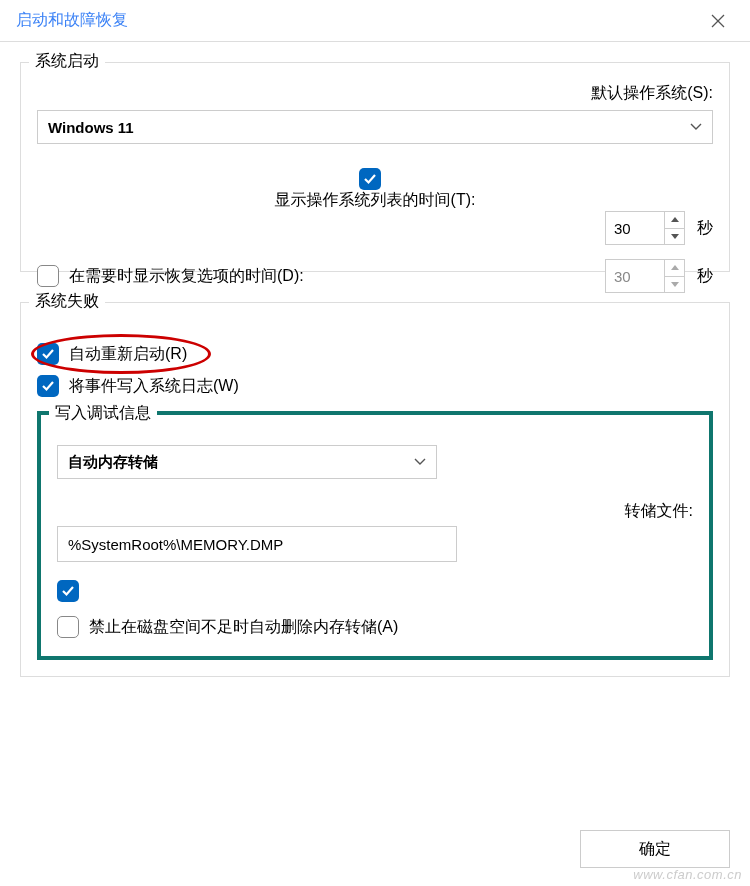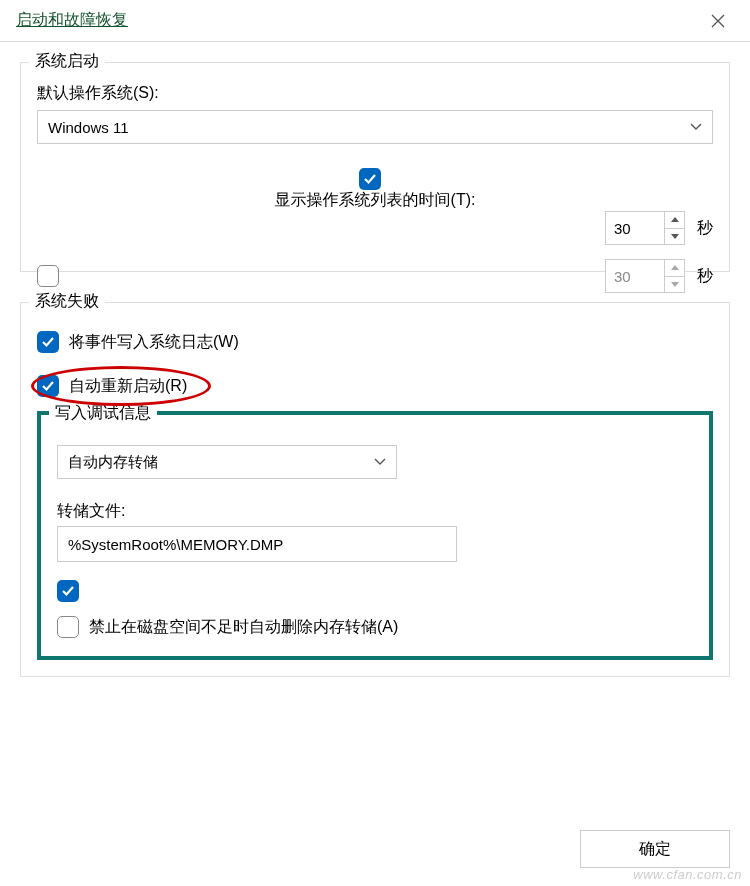--- a/index.html
+++ b/index.html
@@ -15,21 +15,21 @@
     position: relative;
   }
   .titlebar {
     height: 42px;
     display: flex;
     align-items: center;
     justify-content: space-between;
     padding: 0 12px 0 16px;
     border-bottom: 1px solid #ddd;
   }
-  .titlebar .title { color: #14532d; font-size: 16px; text-decoration: underline; }
+  .titlebar .title { color: #3b82f6; font-size: 16px; }
   .titlebar .close {
     width: 40px; height: 30px;
     display: flex; align-items: center; justify-content: center;
     color: #555; font-size: 18px;
   }
   .titlebar .close svg { stroke: #555; stroke-width: 1.2; }
   .content { padding: 20px 20px 18px 20px; }
   .group {
     border: 1px solid #ddd;
     padding: 18px 16px 22px 16px;
@@ -52,20 +52,21 @@
   .row.first { margin-top: 4px; }
   .select {
     display: flex;
     align-items: center;
     justify-content: space-between;
     border: 1px solid #ccc;
     height: 34px;
     padding: 8px 10px;
     width: 100%;
     background: #fff;
+    font-weight: bold;
   }
   .select .chev, .spin .chev { color: #555; }
   .chev svg { display: block; }
   .checkbox {
     width: 22px; height: 22px;
     border-radius: 5px;
     display: inline-flex;
     align-items: center; justify-content: center;
     margin-right: 10px;
     flex: 0 0 auto;
@@ -109,21 +110,21 @@
     margin-top: 14px;
   }
   .textfield {
     border: 1px solid #ccc;
     height: 36px;
     padding: 0 10px;
     display: flex; align-items: center;
     width: 400px;
     background: #fff;
   }
-  .field-label { font-size: 16px; margin-bottom: 4px; margin-top: 14px; }
+  .field-label { font-size: 16px; margin-bottom: 4px; margin-top: 14px; text-align: right; }
   .highlight-ellipse {
     position: absolute;
     border: 3.5px solid #cc0000;
     border-radius: 50%;
     width: 180px;
     height: 40px;
     pointer-events: none;
     z-index: 10;
   }
   .buttons {
@@ -203,20 +204,21 @@
                 </svg>
               </div>
           </div>
         </div>
         <span class="unit">秒</span>
       </div>
     </div>
 
     <div class="row" style="margin-top:14px;">
       <span class="checkbox unchecked"></span>
+      <span class="check-label">在需要时显示恢复选项的时间(D):</span>
       <div class="spin-wrap">
         <div class="spin disabled">
           <span class="val">30</span>
           <div class="btns">
             <div>
                 <svg width="8" height="5">
                   <path d="M0 5 L4 0 L8 5 Z" fill="#aaa"></path>
                 </svg>
               </div>
             <div>
@@ -227,43 +229,43 @@
           </div>
         </div>
         <span class="unit">秒</span>
       </div>
     </div>
   </div>
 
   <div class="group group2" style="position:relative;">
     <span class="group-label">系统失败</span>
 
+    <div class="row" style="margin-top:22px; position:relative;">
+      <span class="checkbox checked">
+        <svg width="14" height="12" viewBox="0 0 14 12">
+            <polyline points="2,6 5.5,9.5 12,2"></polyline>
+          </svg>
+      </span>
+      <span class="check-label">自动重新启动(R)</span>
+      <div class="highlight-ellipse" style="left:-6px; top:-9px;"></div>
+    </div>
+
     <div class="row first" style="margin-top:10px;">
       <span class="checkbox checked">
         <svg width="14" height="12" viewBox="0 0 14 12">
             <polyline points="2,6 5.5,9.5 12,2"></polyline>
           </svg>
       </span>
       <span class="check-label">将事件写入系统日志(W)</span>
     </div>
 
-    <div class="row" style="margin-top:22px; position:relative;">
-      <span class="checkbox checked">
-        <svg width="14" height="12" viewBox="0 0 14 12">
-            <polyline points="2,6 5.5,9.5 12,2"></polyline>
-          </svg>
-      </span>
-      <span class="check-label">自动重新启动(R)</span>
-      <div class="highlight-ellipse" style="left:-6px; top:-9px;"></div>
-    </div>
-
     <div class="subgroup">
       <span class="group-label">写入调试信息</span>
 
-      <div class="select" style="width:340px; margin-top:12px;">
+      <div class="select" style="width:380px; margin-top:12px;">
         <span>自动内存转储</span>
         <span class="chev">
           <svg width="12" height="8" viewBox="0 0 12 8">
               <path d="M1 1 L6 6 L11 1" fill="none" stroke="#555" stroke-width="1.4"></path>
             </svg>
         </span>
       </div>
 
       <div class="field-label" style="margin-top:22px;">转储文件:</div>
       <div class="textfield">

